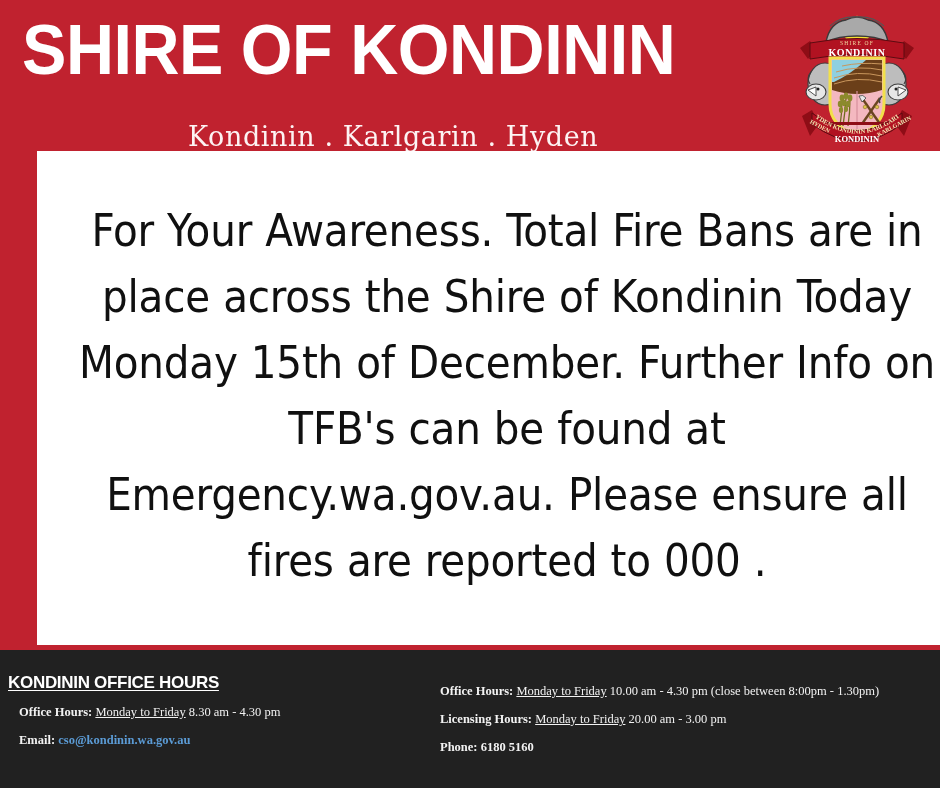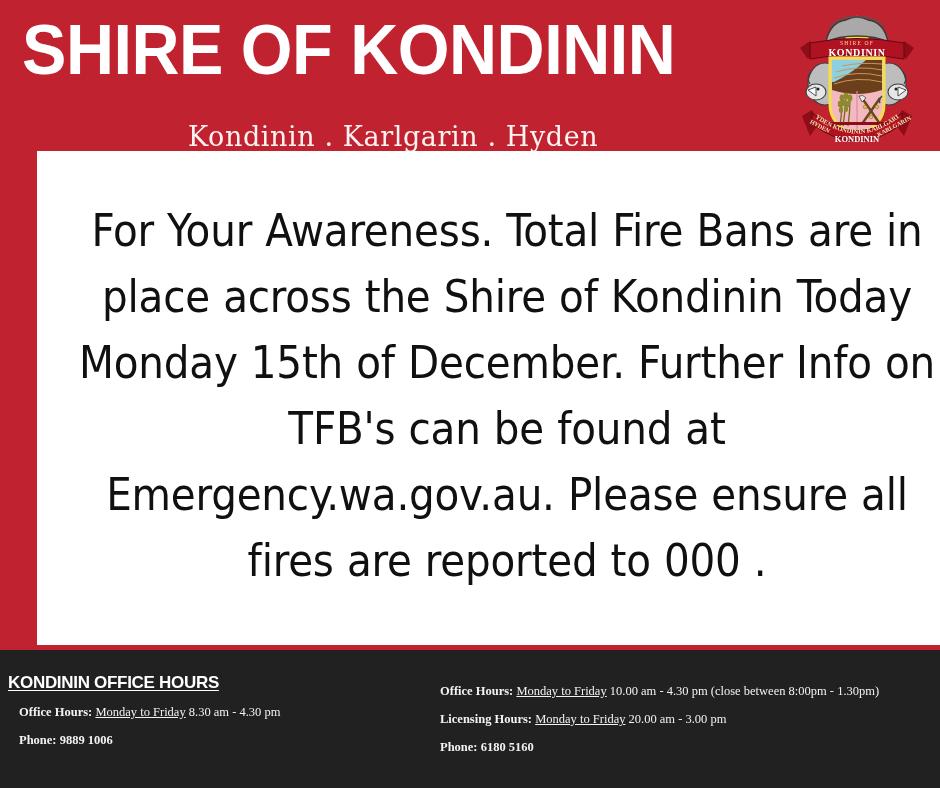--- a/index.html
+++ b/index.html
@@ -267,25 +267,25 @@
     <div class="footer-col kondinin">
       <p class="footer-heading">KONDININ OFFICE HOURS</p>
 
       <p class="footer-line">
         <span class="lbl">Office Hours:</span>
         <span class="days">Monday to Friday</span>
         <span>8.30 am - 4.30 pm</span>
       </p>
 
 
-
-      <p class="footer-line phone">
-        <span class="lbl">Phone:</span>
-        <span class="val">9889 1006</span>
-      </p>
+      <p class="footer-line">
+        <span class="lbl">Email:</span>
+        <span class="mail">cso@kondinin.wa.gov.au</span>
+      </p>
+
     </div>
 
     <div class="footer-col hyden">
 
       <p class="footer-line">
         <span class="lbl">Office Hours:</span>
         <span class="days">Monday to Friday</span>
         <span>10.00 am - 4.30 pm (close between 8:00pm - 1.30pm)</span>
       </p>
 

